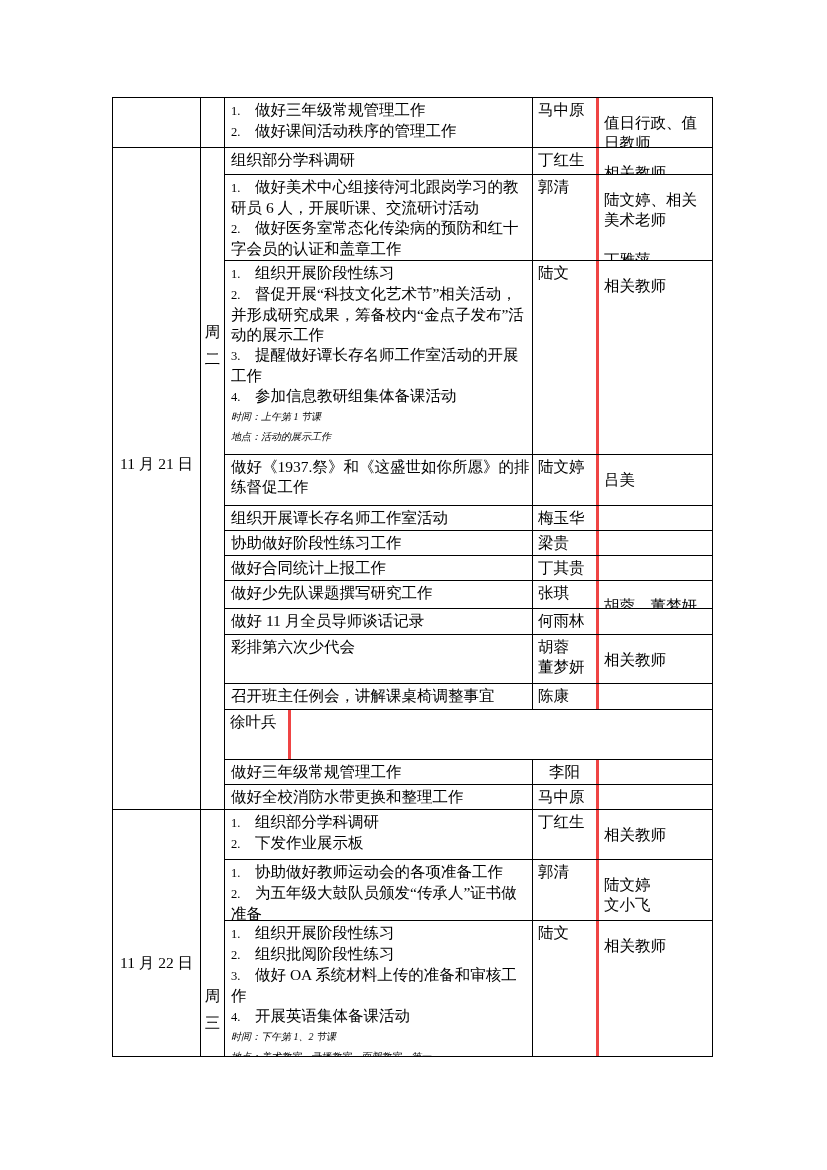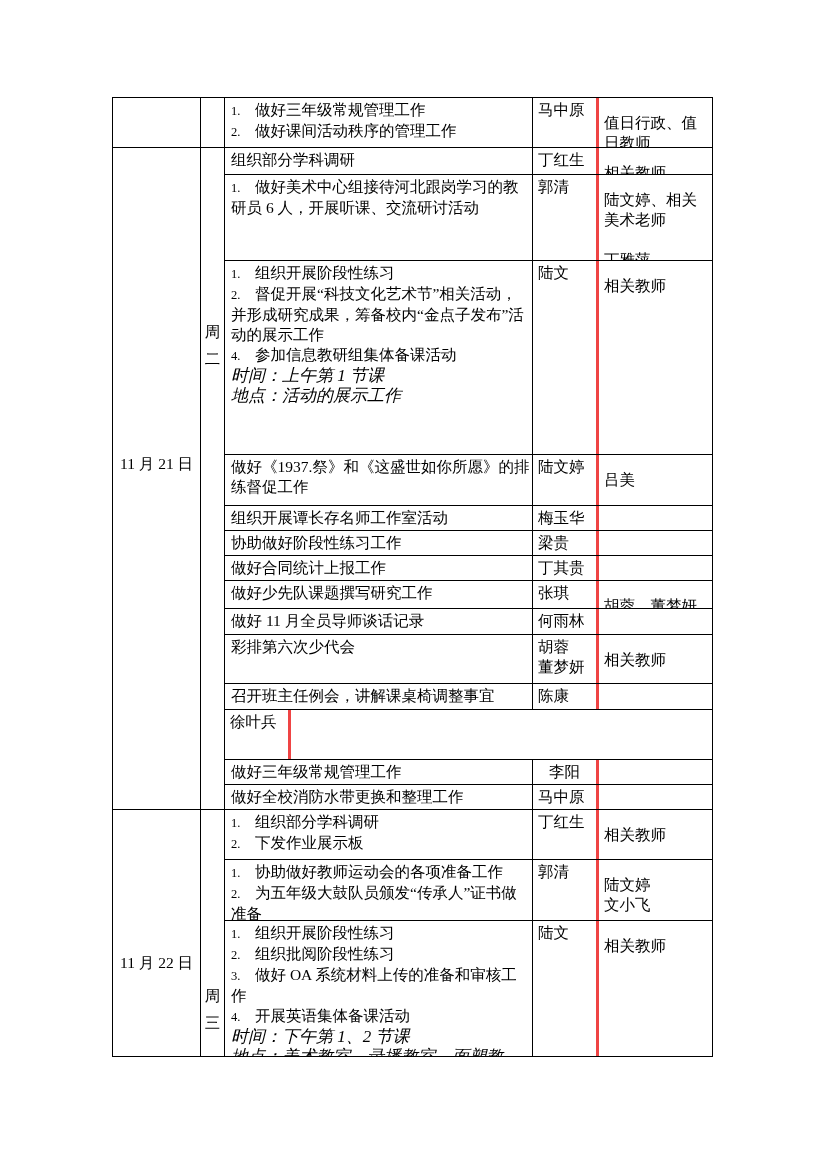--- a/index.html
+++ b/index.html
@@ -69,21 +69,21 @@
     line-height: 20px;
     min-height: 20px;
   }
   .num {
     display: inline-block;
     width: 24px;
     font-size: 12.5px;
   }
   .kaiti {
     font-style: italic;
-    font-size: 17px;
+    font-size: 10px;
   }
 </style>
 </head>
 <body>
 
 <div class="page">
   <div class="doc-table">
 
     <div class="trow sec-0">
       <div class="cell date">
@@ -125,34 +125,36 @@
             <div class="cell person">
               <div class="line">丁红生</div>
             </div>
             <div class="cell related">
               <div class="line">相关教师</div>
             </div>
           </div>
           <div class="row" style="height: 86px;">
             <div class="cell tasks">
               <div class="line"><span class="num">1.</span><span>做好美术中心组接待河北跟岗学习的教研员 6 人，开展听课、交流研讨活动</span></div>
+              <div class="line"><span class="num">2.</span><span>做好医务室常态化传染病的预防和红十字会员的认证和盖章工作</span></div>
             </div>
             <div class="cell person">
               <div class="line">郭清</div>
             </div>
             <div class="cell related">
               <div class="line">陆文婷、相关美术老师</div>
               <div class="line"></div>
               <div class="line">丁雅萍</div>
             </div>
           </div>
           <div class="row" style="height: 194px;">
             <div class="cell tasks">
               <div class="line"><span class="num">1.</span><span>组织开展阶段性练习</span></div>
               <div class="line"><span class="num">2.</span><span>督促开展“科技文化艺术节”相关活动，并形成研究成果，筹备校内“金点子发布”活动的展示工作</span></div>
+              <div class="line"><span class="num">3.</span><span>提醒做好谭长存名师工作室活动的开展工作</span></div>
               <div class="line"><span class="num">4.</span><span>参加信息教研组集体备课活动</span></div>
               <div class="line kaiti"><span>时间：上午第 1 节课</span></div>
               <div class="line kaiti"><span>地点：活动的展示工作</span></div>
             </div>
             <div class="cell person">
               <div class="line">陆文</div>
             </div>
             <div class="cell related">
               <div class="line">相关教师</div>
             </div>

